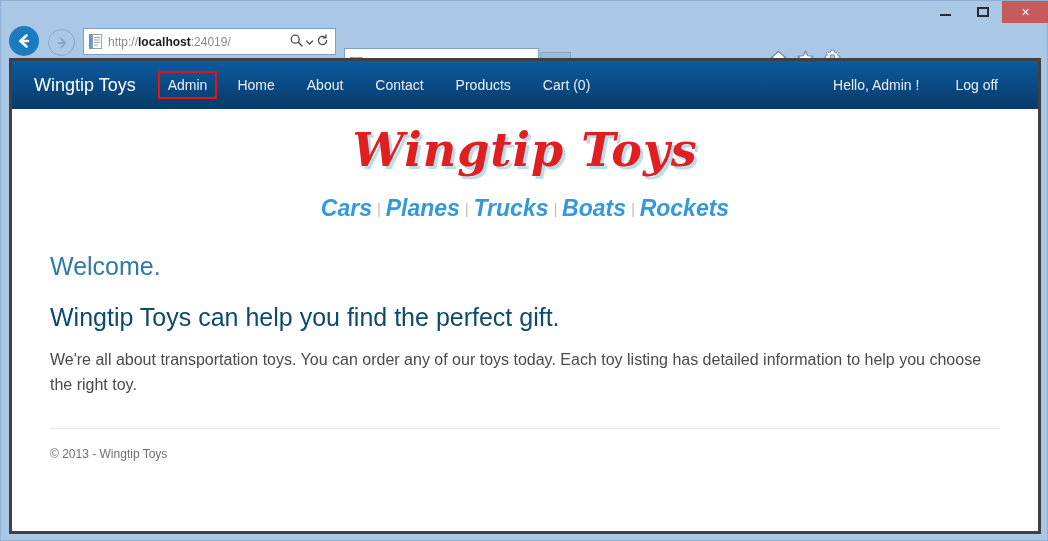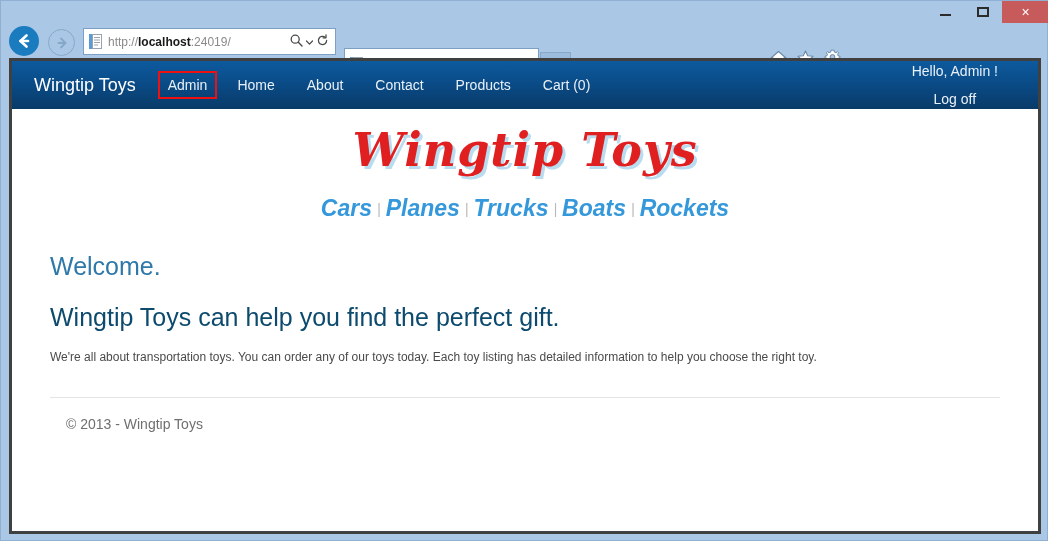--- a/index.html
+++ b/index.html
@@ -213,22 +213,20 @@
     white-space: nowrap;
   }
   .navlink.highlight {
     border: 2px solid #ee1111;
     padding: 4px 8px;
     margin: 0 4px;
   }
   .navright {
     margin-left: auto;
     display: flex;
-    align-items: center;
-    flex-direction: column;
   }
   .navright .navlink { padding: 6px 18px; }
 
   
   .content {
     padding: 0 30px;
   }
   .logo {
     text-align: center;
     padding-top: 14px;
@@ -265,35 +263,35 @@
     color: #2e79a8;
     margin: 30px 0 0 8px;
   }
   h2.tagline {
     font-size: 25px;
     font-weight: normal;
     color: #0c4a6e;
     margin: 22px 0 0 8px;
   }
   p.body {
-    font-size: 12px;
+    font-size: 16px;
     color: #4a4a4a;
     line-height: 1.55;
     margin: 16px 0 0 8px;
     max-width: 950px;
   }
   hr.divider {
     border: none;
     border-top: 1px solid #e5e5e5;
     margin: 30px 8px 0 8px;
   }
   .footer {
-    font-size: 14px;
+    font-size: 12px;
     color: #6f6f6f;
-    margin: 18px 0 0 24px;
+    margin: 18px 0 0 8px;
   }
 </style>
 </head>
 <body>
 
 <div class="window">
 
   <div class="titlebar">
     <div class="win-controls">
       <div class="win-btn">

